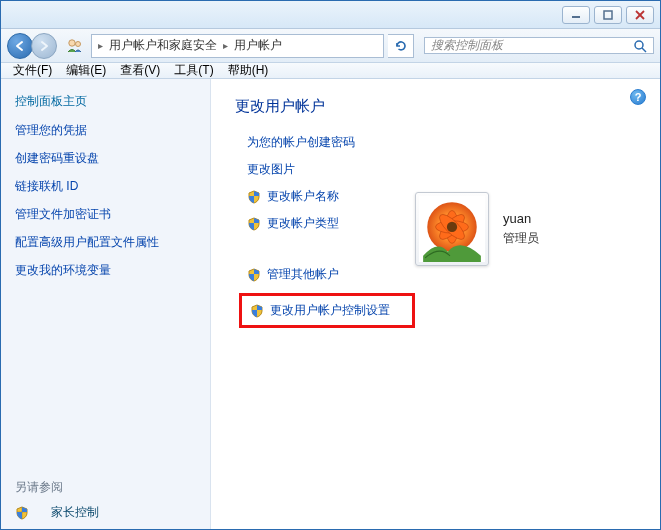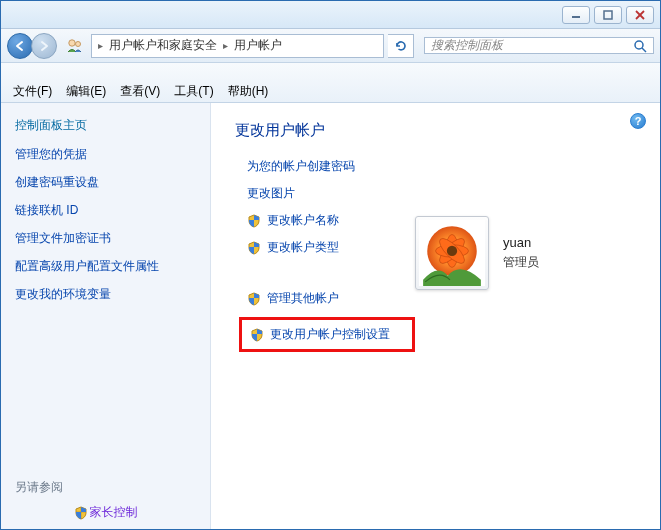--- a/index.html
+++ b/index.html
@@ -19,32 +19,32 @@
   .addr-icon { width:18px; height:18px; display:flex; align-items:center; justify-content:center; margin: 0 4px 0 6px; }
   .breadcrumb { flex:1; height:24px; border:1px solid #a9bdd4; background:#fff; display:flex; align-items:center; padding:0 4px; font-size:12px; color:#333; }
   .bc-seg { padding: 0 4px; }
   .bc-arrow { color:#666; font-size:10px; padding:0 2px; }
   .refresh-box { width:26px; height:24px; border:1px solid #a9bdd4; border-left:none; background:#fff; display:flex; align-items:center; justify-content:center; color:#2a6bb0; }
   .search { width:230px; height:17px; border:1px solid #a9bdd4; background:#fff; display:flex; align-items:center; padding:0 6px; margin-left:6px; color:#888; font-style:italic; }
   .search .txt { flex:1; font-style: italic; }
   .search-ic { color:#2a6bb0; }
   
   
-  .menubar { height:40px; background: linear-gradient(#f7fafd,#e9f1f9); border-bottom:1px solid #c3d4e6; display:flex; align-items:flex-end; padding:0 6px; gap:2px; font-size:12px; }
+  .menubar { height:16px; background: linear-gradient(#f7fafd,#e9f1f9); border-bottom:1px solid #c3d4e6; display:flex; align-items:center; padding:0 6px; gap:2px; font-size:12px; }
   .menu-item { padding:2px 6px; }
   
   
   .body { flex:1; display:flex; overflow:hidden; }
   .sidebar { width:210px; background:#f1f5fb; border-right:1px solid #d9e3ef; padding:14px 14px 8px 14px; display:flex; flex-direction:column; }
   .sidebar-title { font-size:12px; color:#0369a1; margin-bottom:12px; }
   .side-links { display:flex; flex-direction:column; gap:11px; }
   .side-link { color:#0645ad; font-size:12px; cursor:default; }
   .side-bottom { margin-top:auto; }
   .see-also { color:#6d7b8c; font-size:12px; margin-bottom:8px; }
-  .parental { display:flex; align-items:center; gap:2px; color:#6d28d9; font-size:12px;justify-content:center; }
+  .parental { display:flex; align-items:center; gap:22px; color:#0c4a6e; font-size:12px; }
   
   .main { flex:1; padding:18px 18px 8px 24px; position:relative; }
   .help-ic { position:absolute; top:10px; right:14px; width:16px; height:16px; border-radius:50%; background:radial-gradient(circle at 35% 30%,#6fb9f0,#2a7dd0); color:#fff; font-size:11px; font-weight:bold; display:flex; align-items:center; justify-content:center; border:1px solid #2a7dd0; }
   .main-title { font-size:15px; color:#003399; margin-bottom:18px; }
   .main-row { display:flex; }
   .action-col { width:180px; display:flex; flex-direction:column; gap:10px; padding-left:12px; }
   .alink { color:#0645ad; font-size:12px; display:flex; align-items:center; gap:6px; cursor:default; }
   .alink .txt { }
   .shield { width:14px; height:14px; display:inline-flex; align-items:center; justify-content:center; }
   .gap8 { height:14px; }

